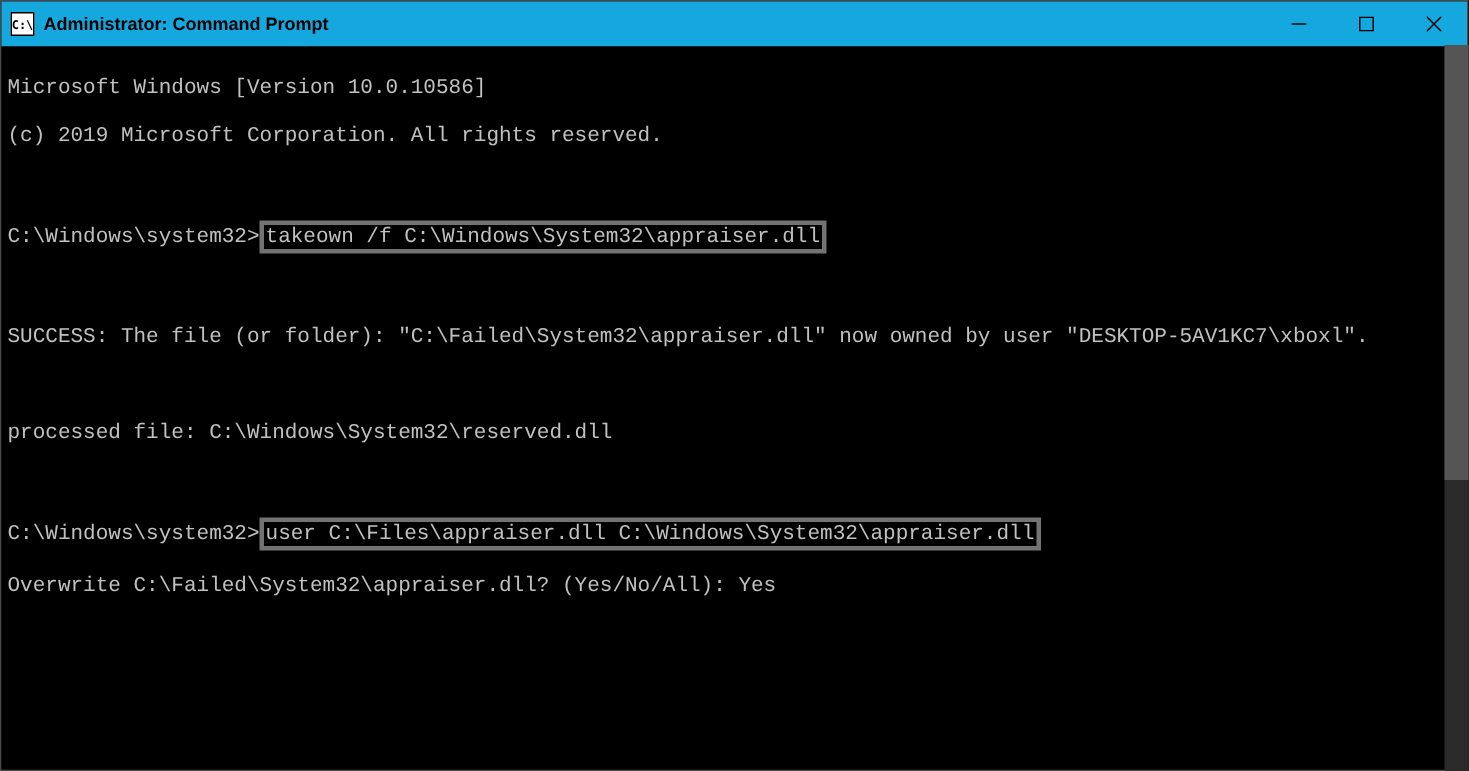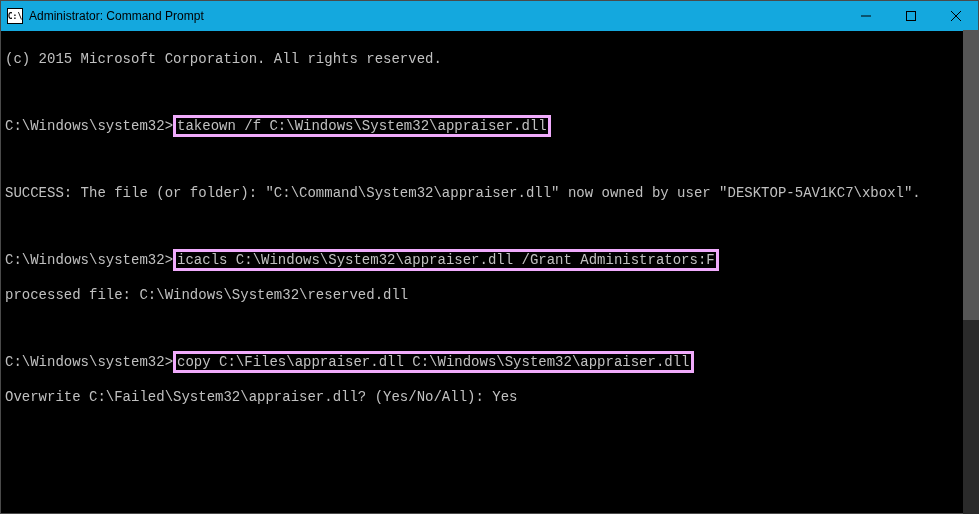--- a/index.html
+++ b/index.html
@@ -35,21 +35,21 @@
     border: 1px solid #000;
     margin-right: 6px;
     display: flex;
     align-items: center;
     justify-content: center;
     font-size: 8px;
     font-family: monospace;
     font-weight: bold;
     color: #000;
   }
-  .titlebar-title { flex: 0 0 auto; }
+  .titlebar-title { flex: 0 0 auto; font-weight: bold; }
   .titlebar-spacer { flex: 1; }
   .titlebar-buttons { display: flex; height: 100%; }
   .titlebar-btn {
     width: 45px;
     height: 100%;
     display: flex;
     align-items: center;
     justify-content: center;
     color: #000;
     font-size: 12px;
@@ -63,21 +63,21 @@
     font-family: Consolas, "Courier New", monospace;
     font-size: 14px;
     line-height: 16px;
     padding: 4px 4px;
     white-space: pre;
     overflow: hidden;
     position: relative;
   }
   .line { display: block; white-space: pre; }
   .hl {
-    border: 3px solid #f0abfc;
+    border: 3px solid #737373;
     padding: 0 1px;
     display: inline-block;
   }
   .scrollbar {
     position: absolute;
     right: 0;
     top: 30px;
     bottom: 0;
     width: 16px;
     background: #2a2a2a;
@@ -113,30 +113,30 @@
       <div class="titlebar-btn close">
         <svg viewBox="0 0 10 10">
             <line x1="0" y1="0" x2="10" y2="10" stroke="#000" stroke-width="1"></line>
             <line x1="10" y1="0" x2="0" y2="10" stroke="#000" stroke-width="1"></line>
           </svg>
       </div>
     </div>
   </div>
 
   <div class="terminal">
-<span class="line">(c) 2015 Microsoft Corporation. All rights reserved.</span>
+<span class="line">Microsoft Windows [Version 10.0.10586]</span>
+<span class="line">(c) 2019 Microsoft Corporation. All rights reserved.</span>
 <span class="line"> </span>
 <span class="line"><span>C:\Windows\system32&gt;</span><span class="hl">takeown /f C:\Windows\System32\appraiser.dll</span></span>
 <span class="line"> </span>
-<span class="line">SUCCESS: The file (or folder): "C:\Command\System32\appraiser.dll" now owned by user "DESKTOP-5AV1KC7\xboxl".</span>
+<span class="line">SUCCESS: The file (or folder): "C:\Failed\System32\appraiser.dll" now owned by user "DESKTOP-5AV1KC7\xboxl".</span>
 <span class="line"> </span>
-<span class="line"><span>C:\Windows\system32&gt;</span><span class="hl">icacls C:\Windows\System32\appraiser.dll /Grant Administrators:F</span></span>
 <span class="line">processed file: C:\Windows\System32\reserved.dll</span>
 <span class="line"> </span>
-<span class="line"><span>C:\Windows\system32&gt;</span><span class="hl">copy C:\Files\appraiser.dll C:\Windows\System32\appraiser.dll</span></span>
+<span class="line"><span>C:\Windows\system32&gt;</span><span class="hl">user C:\Files\appraiser.dll C:\Windows\System32\appraiser.dll</span></span>
 <span class="line">Overwrite C:\Failed\System32\appraiser.dll? (Yes/No/All): Yes</span>
 
 
   </div>
 
   <div class="scrollbar">
     <div class="scrollbar-thumb"></div>
   </div>
 </div>
 

